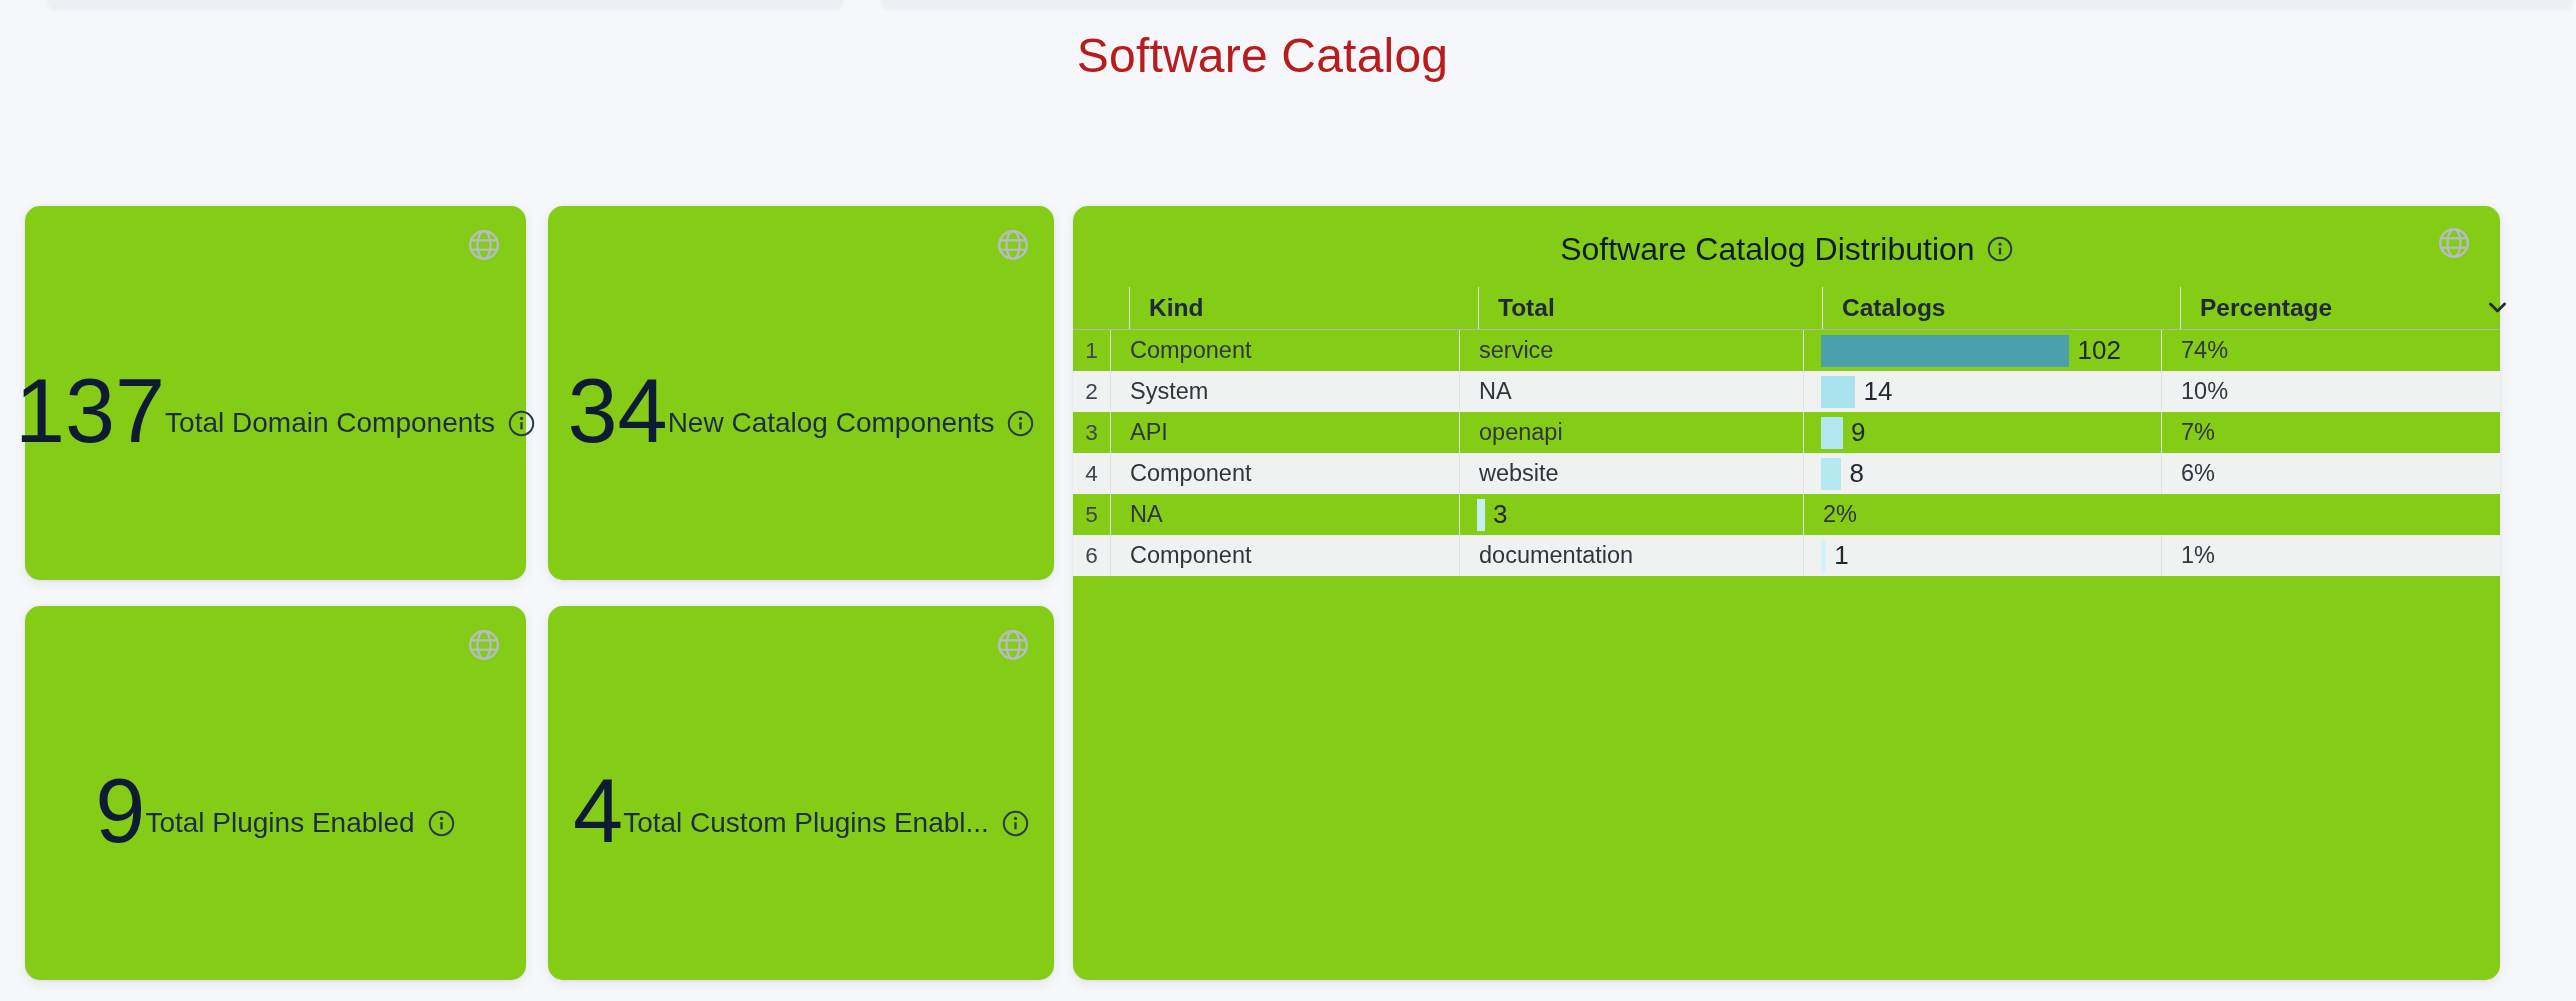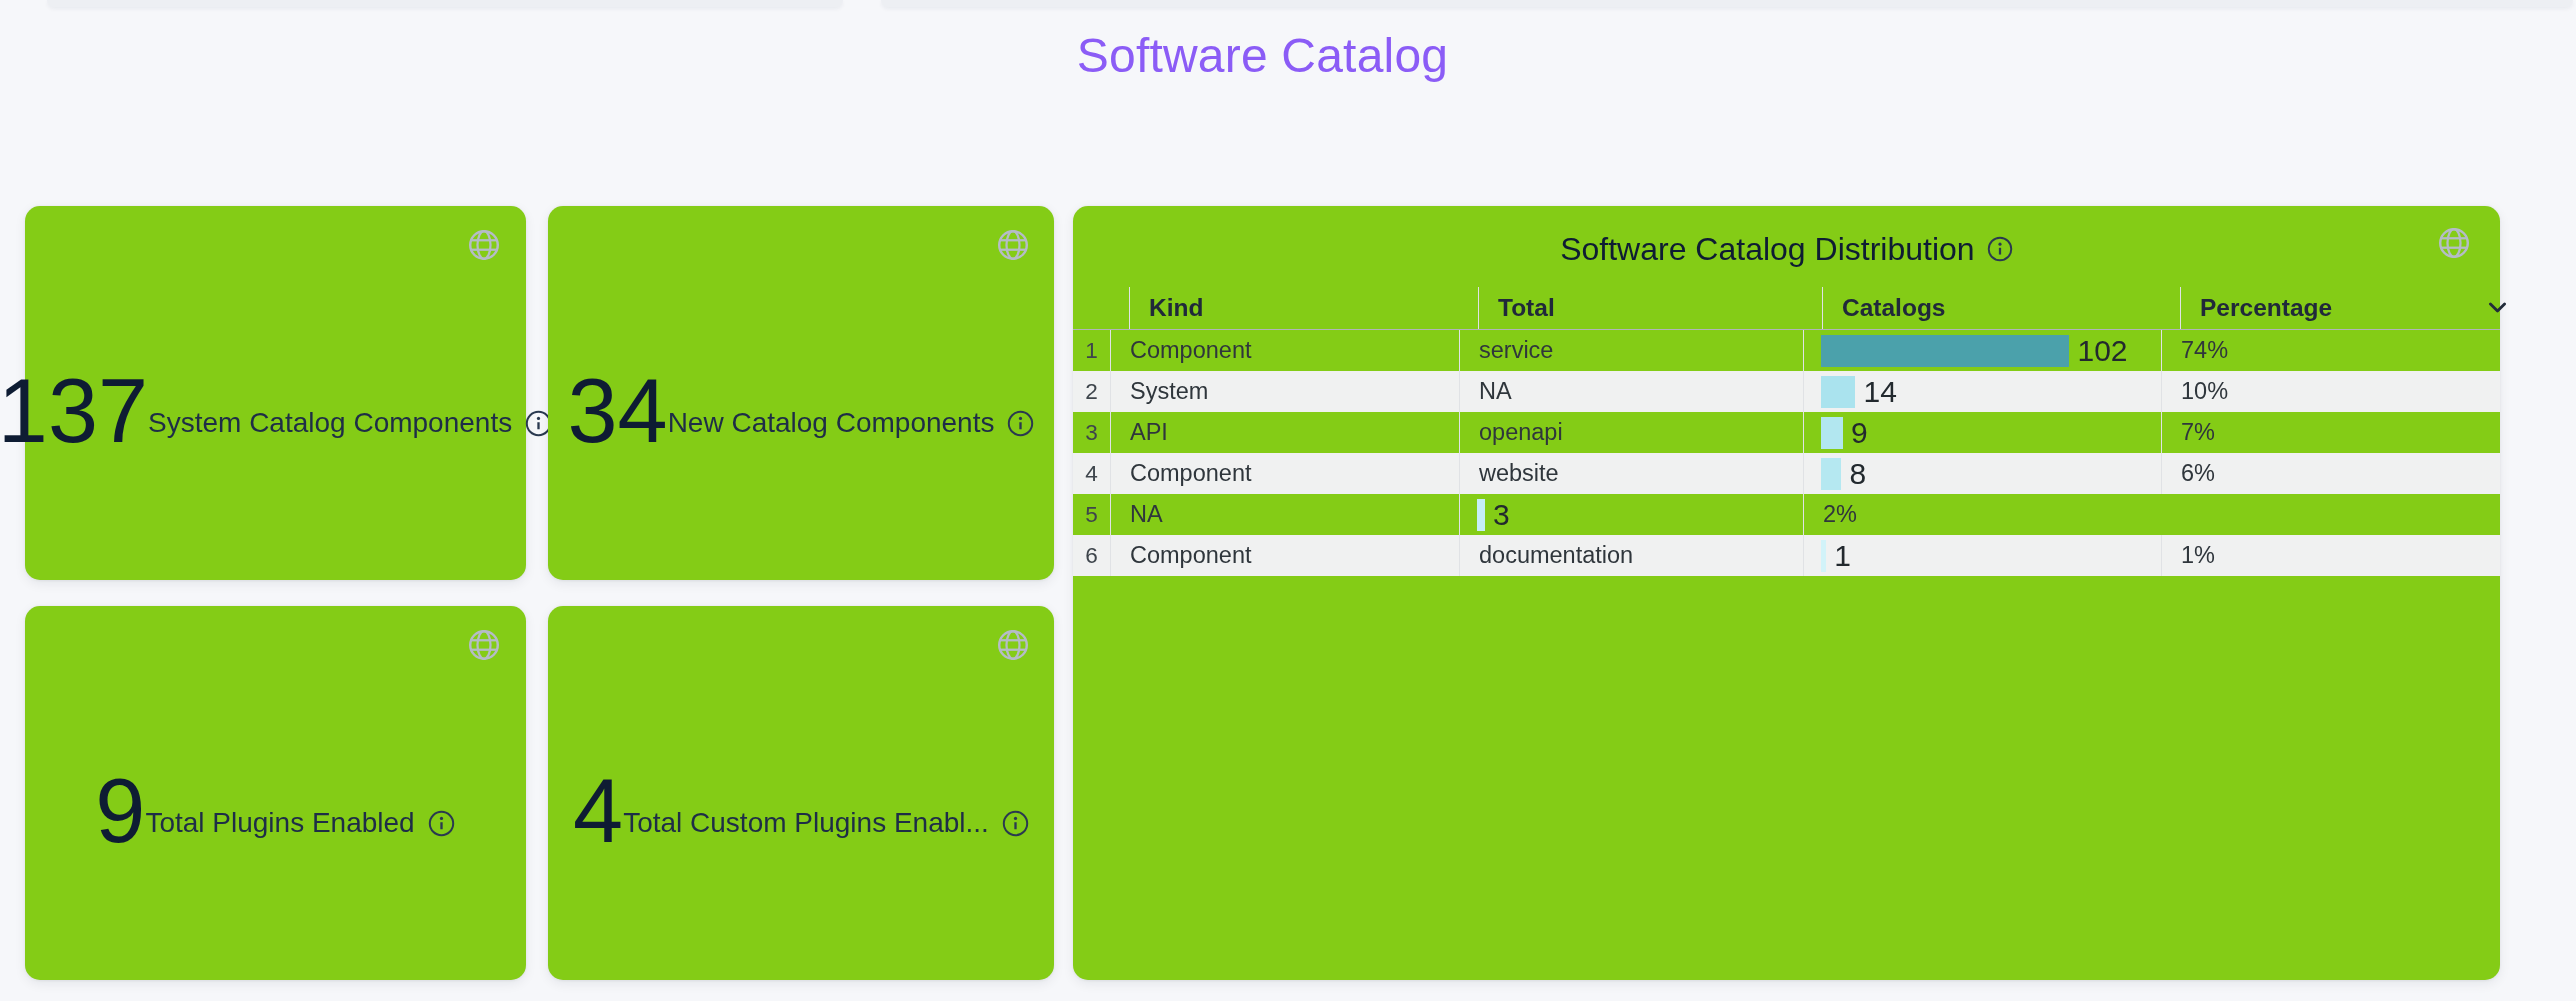--- a/index.html
+++ b/index.html
@@ -15,21 +15,21 @@
   .top-strip {
     position:absolute; top:0; height:6.6px;
     background:#edeff3;
     border-radius:0 0 9.4px 9.4px;
     box-shadow:0 1.9px 4.7px rgba(20,30,60,.06);
   }
 
   .page-title {
     position:absolute; left:24.5px; top:28px; width:2476px;
     text-align:center; font-size:48px; font-weight:500;
-    color:#8b5cf6; letter-spacing:0.2px;
+    color:#b91c1c; letter-spacing:0.2px;
   }
 
   .card {
     position:absolute; background:#84cc16; border-radius:15px;
     box-shadow:0 0.9px 2.8px rgba(16,24,40,.06), 0 3.8px 11.3px rgba(16,24,40,.07);
   }
   .globe { position:absolute; top:21.6px; right:24.5px; width:34px; height:34px; }
   .stat-content {
     height:100%; display:flex; 
     align-items:center; justify-content:center; padding-top:36px; box-sizing:border-box;
@@ -63,21 +63,21 @@
     display:flex; align-items:center;
     font-size:23.5px; color:#2f363c;
     padding-left:19px; box-sizing:border-box;
     white-space:nowrap; overflow:hidden;
   }
   .cell.bordered { border-left:0.9px solid #e0e2e5; }
   .cell.cnum { justify-content:center; padding-left:0; font-size:22.6px; color:#3e454c; }
   .cell.chdr-pct { justify-content:space-between; padding-right:13px; }
   .cell.ccat { padding-left:17px; gap:8.5px; }
   .bar { height:32px; flex:0 0 auto; }
-  .barlabel { font-size:30px; color:#22292e; }
+  .barlabel { font-size:26px; color:#22292e; }
   .sort-ic { width:19px; height:11.3px; flex:0 0 auto; }
 </style>
 </head>
 <body>
 
 <svg width="0" height="0" style="position:absolute">
   <defs>
     <g id="globe-def">
       <circle cx="18" cy="18" r="14.6" fill="none" stroke="#b5bcc7" stroke-width="2.6"></circle>
       <ellipse cx="18" cy="18" rx="6.9" ry="14.6" fill="none" stroke="#b5bcc7" stroke-width="2.4"></ellipse>
@@ -97,21 +97,21 @@
 
 <div class="page-title">Software Catalog</div>
 
 <div class="card" style="left:24.5px;top:206px;width:501px;height:374px;">
   <svg class="globe" viewBox="0 0 36 36">
       <use href="#globe-def"></use>
     </svg>
   <div class="stat-content">
     <div class="stat-value">137</div>
     <div class="stat-label-row">
-      <span class="stat-label">System Catalog Components</span>
+      <span class="stat-label">Total Domain Components</span>
       <svg class="info-ic" viewBox="0 0 30 30">
           <use href="#info-def"></use>
         </svg>
     </div>
   </div>
 </div>
 
 <div class="card" style="left:548px;top:206px;width:506px;height:374px;">
   <svg class="globe" viewBox="0 0 36 36">
       <use href="#globe-def"></use>

